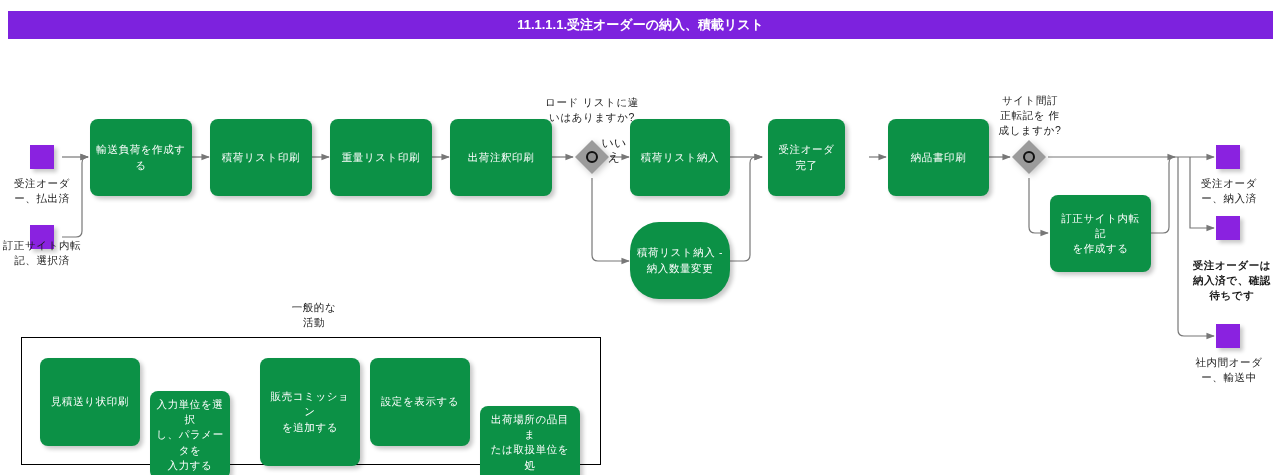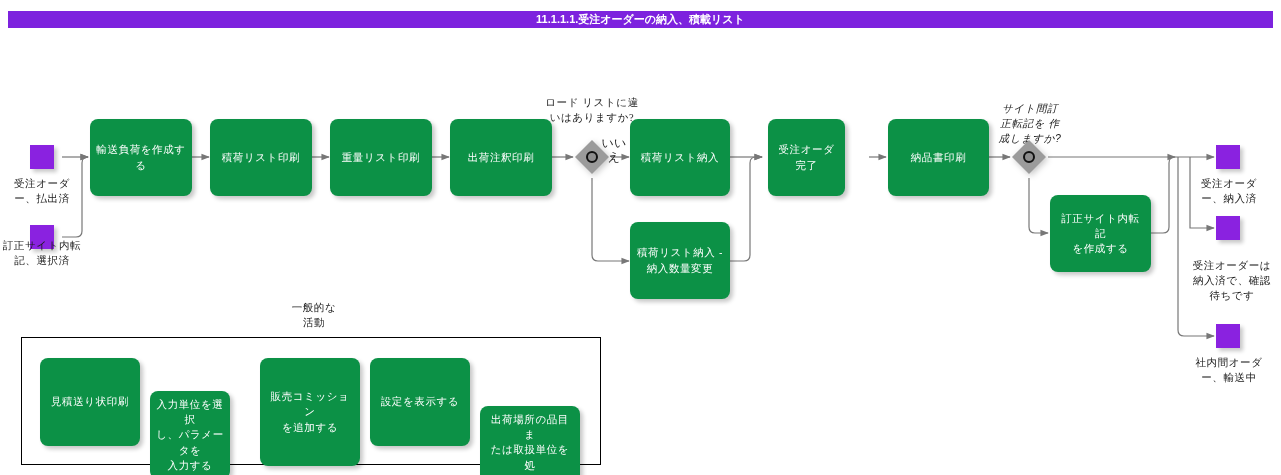--- a/index.html
+++ b/index.html
@@ -23,24 +23,24 @@
     width: 1281px;
     height: 475px;
   }
 
   
   .title-bar {
     position: absolute;
     left: 8px;
     top: 11px;
     width: 1265px;
-    height: 17px;
+    height: 28px;
     background: #7d22de;
     color: #ffffff;
-    font-size: 11px;
+    font-size: 13px;
     font-weight: bold;
     display: flex;
     align-items: center;
     justify-content: center;
     letter-spacing: 0px;
   }
 
   
   #edges {
     position: absolute;
@@ -191,54 +191,54 @@
   <div class="label" style="left:2px; top:238px; width:80px;">訂正サイト内転記、選択済</div>
 
   <div class="node-box" style="left:90px; top:119px; width:102px; height:77px;">輸送負荷を作成する</div>
 
   <div class="node-box" style="left:210px; top:119px; width:102px; height:77px;">積荷リスト印刷</div>
 
   <div class="node-box" style="left:330px; top:119px; width:102px; height:77px;">重量リスト印刷</div>
 
   <div class="node-box" style="left:450px; top:119px; width:102px; height:77px;">出荷注釈印刷</div>
 
-  <div class="label" style="left: 536px; top: 95px; width: 112px; white-space: pre-line; font-family: Liberation Serif, serif;">ロード リストに違
+  <div class="label" style="left: 536px; top: 95px; width: 112px; white-space: pre-line;">ロード リストに違
 いはありますか?</div>
   <div class="gateway" style="left:575px; top:140px;">
     <span class="diamond"></span>
     <span class="ring"></span>
   </div>
   <div class="label small" style="left: 601px; top: 136px; width: 26px; white-space: pre-line;">いい
 え</div>
 
   <div class="node-box" style="left:630px; top:119px; width:100px; height:77px;">積荷リスト納入</div>
 
-  <div class="node-box" style="left: 630px; top: 222px; width: 100px; height: 77px; white-space: pre-line;">積荷リスト納入 -
+  <div class="node-box" style="left: 630px; top: 222px; width: 100px; height: 77px; white-space: pre-line; border-radius: 29px;">積荷リスト納入 -
 納入数量変更</div>
 
   <div class="node-box" style="left:768px; top:119px; width:77px; height:77px;">受注オーダ完了</div>
 
   <div class="node-box" style="left:888px; top:119px; width:101px; height:77px;">納品書印刷</div>
 
-  <div class="label" style="left: 991px; top: 101px; width: 78px; white-space: pre-line; font-style: italic;">サイト間訂
+  <div class="label" style="left: 991px; top: 93px; width: 78px; white-space: pre-line;">サイト間訂
 正転記を 作
 成しますか?</div>
   <div class="gateway" style="left:1012px; top:140px;">
     <span class="diamond"></span>
     <span class="ring"></span>
   </div>
 
   <div class="node-box" style="left: 1050px; top: 195px; width: 101px; height: 77px; white-space: pre-line;">訂正サイト内転記
 を作成する</div>
 
   <div class="event-node" style="left:1216px; top:145px;"></div>
   <div class="label" style="left:1193px; top:176px; width:72px;">受注オーダー、納入済</div>
 
   <div class="event-node" style="left:1216px; top:216px;"></div>
-  <div class="label" style="left:1188px; top:258px; width:88px;">受注オーダーは納入済で、確認待ちです</div>
+  <div class="label" style="left:1188px; top:258px; width:88px;font-weight:bold;">受注オーダーは納入済で、確認待ちです</div>
 
   <div class="event-node" style="left:1216px; top:324px;"></div>
   <div class="label" style="left:1186px; top:355px; width:86px;">社内間オーダー、輸送中</div>
 
   <div class="panel-title" style="left: 262px; top: 300px; width: 104px; white-space: pre-line;">一般的な
 活動</div>
 
   <div class="panel" style="left:21px; top:337px; width:580px; height:128px;"></div>
 
   <div class="node-box" style="left:40px; top:358px; width:100px; height:88px;">見積送り状印刷</div>

